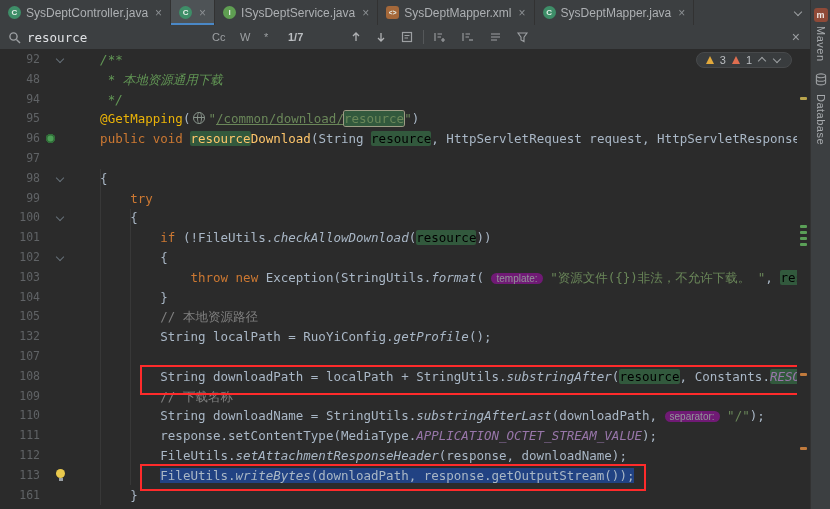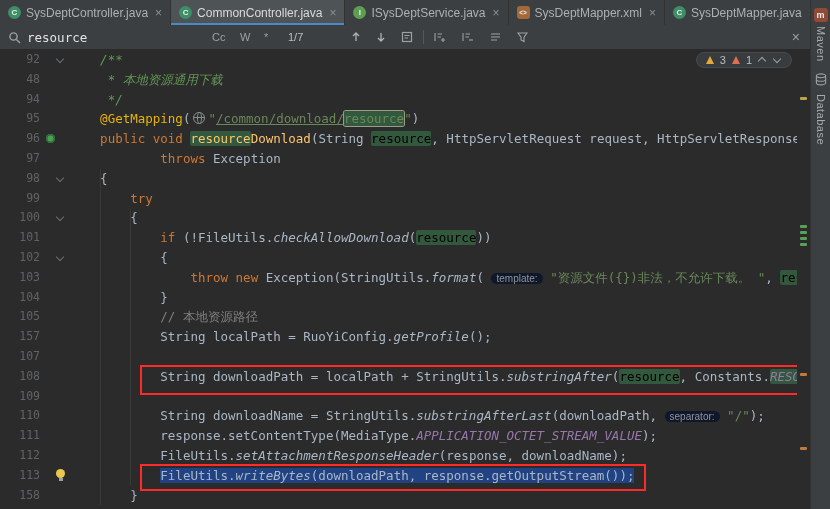--- a/index.html
+++ b/index.html
@@ -43,21 +43,21 @@
   .gut{position:absolute;left:0;top:0;width:40px;text-align:right;color:#606366;font-size:11.5px;}
   .ct{position:absolute;left:70px;top:0;white-space:pre;}
   .d{color:#a9b7c6}.k{color:#cc7832}.s{color:#6a8759}
   .jc{color:#629755;font-style:italic}.lc{color:#808080}
   .an{color:#eab308}.md{color:#ffc66b}
   .sm{color:#a9b7c6;font-style:italic}.cf{color:#9876aa;font-style:italic}
   .und{text-decoration:underline}
   .hl{background:#32593d;border-radius:2px}
   .hlc{background:#32593d;box-shadow:0 0 0 1px #9c9c84;border-radius:2px}
   .sel{background:#214283}
-  .hint{background:#0f172a;color:#929599;border-radius:7px;padding:0 5px;
+  .hint{background:#701a75;color:#929599;border-radius:7px;padding:0 5px;
         font-family:"Liberation Sans",sans-serif;font-size:10px;}
   .url-icon{display:inline-block;position:relative;width:10px;height:10px;margin:0 3px;
             border:1px solid #87938a;border-radius:50%;vertical-align:-1px;}
   .url-icon::before{content:"";position:absolute;left:0;right:0;top:4px;border-top:1px solid #87938a;}
   .url-icon::after{content:"";position:absolute;top:-1px;bottom:-1px;left:3px;width:3px;
                    border:1px solid #87938a;border-radius:50%;border-top:none;border-bottom:none;}
   .fold{position:absolute;left:55px;top:5px;width:10px;height:10px;}
   .fold::before{content:"";position:absolute;left:2px;top:1px;width:5px;height:5px;
                 border-right:1.6px solid #667078;border-bottom:1.6px solid #667078;transform:rotate(45deg);}
   .map-icon{position:absolute;left:46px;top:5px;width:9px;height:9px;border-radius:50%;
@@ -98,21 +98,20 @@
 
   <div class="tabbar">
     <div class="tabs" id="tabs">
         <div class="tab">
           <span class="ficon class">C</span>
           <span>SysDeptController.java</span>
           <span class="tclose">×</span>
         </div>
         <div class="tab active">
           <span class="ficon class">C</span>
-          <span>CommonController.java</span>
           <span class="tclose">×</span>
         </div>
         <div class="tab">
           <span class="ficon interface">I</span>
           <span>ISysDeptService.java</span>
           <span class="tclose">×</span>
         </div>
         <div class="tab">
           <span class="ficon xml">&lt;&gt;</span>
           <span>SysDeptMapper.xml</span>
@@ -134,21 +133,21 @@
     <span style="left:8px;">
       <svg width="13" height="13">
           <circle cx="5.5" cy="5.5" r="3.6" fill="none" stroke="#9da0a3" stroke-width="1.4"></circle>
           <line x1="8.4" y1="8.4" x2="12" y2="12" stroke="#9da0a3" stroke-width="1.4"></line>
         </svg>
     </span>
     <span class="query" style="left:27px;">resource</span>
     <span class="opt" style="left:212px;">Cc</span>
     <span class="opt" style="left:240px;">W</span>
     <span class="opt" style="left:264px;">*</span>
-    <span class="count" style="left:288px;">1/7</span>
+    <span class="count" style="left:288px;font-weight:bold;">1/7</span>
     <span style="left:350px;">
       <svg width="12" height="12">
           <path d="M6 10 L6 2 M3 5 L6 2 L9 5" fill="none" stroke="#afb1b3" stroke-width="1.3"></path>
         </svg>
     </span>
     <span style="left:375px;">
       <svg width="12" height="12">
           <path d="M6 2 L6 10 M3 7 L6 10 L9 7" fill="none" stroke="#afb1b3" stroke-width="1.3"></path>
         </svg>
     </span>
@@ -207,21 +206,20 @@
           <span class="gut">95</span>
           <span class="ct"><span class="d">    </span><span class="an">@GetMapping</span><span class="d">(</span><span class="url-icon"></span><span class="s">"</span><span class="s und">/common/download/</span><span class="s hlc">resource</span><span class="s">"</span><span class="d">)</span></span>
         </div>
         <div class="line">
           <span class="gut">96</span>
           <span class="map-icon"></span>
           <span class="ct"><span class="d">    </span><span class="k">public </span><span class="k">void </span><span class="md hl">resource</span><span class="md">Download</span><span class="d">(String </span><span class="hl">resource</span><span class="d">, HttpServletRequest request, HttpServletResponse response)</span></span>
         </div>
         <div class="line">
           <span class="gut">97</span>
-          <span class="ct"><span class="d">            </span><span class="k">throws </span><span class="d">Exception</span></span>
         </div>
         <div class="line">
           <span class="gut">98</span>
           <span class="fold"></span>
           <span class="ct"><span class="d">    {</span></span>
         </div>
         <div class="line">
           <span class="gut">99</span>
           <span class="ct"><span class="d">        </span><span class="k">try</span></span>
         </div>
@@ -245,52 +243,53 @@
         </div>
         <div class="line">
           <span class="gut">104</span>
           <span class="ct"><span class="d">            }</span></span>
         </div>
         <div class="line">
           <span class="gut">105</span>
           <span class="ct"><span class="d">            </span><span class="lc">// 本地资源路径</span></span>
         </div>
         <div class="line">
-          <span class="gut">157</span>
+          <span class="gut">132</span>
           <span class="ct"><span class="d">            </span><span class="d">String localPath = RuoYiConfig.</span><span class="sm">getProfile</span><span class="d">();</span></span>
         </div>
         <div class="line">
           <span class="gut">107</span>
         </div>
         <div class="line">
           <span class="gut">108</span>
           <span class="ct"><span class="d">            </span><span class="d">String downloadPath = localPath + StringUtils.</span><span class="sm">substringAfter</span><span class="d">(</span><span class="hl">resource</span><span class="d">, Constants.</span><span class="cf hl">RESOURCE</span></span>
         </div>
         <div class="line">
           <span class="gut">109</span>
+          <span class="ct"><span class="d">            </span><span class="lc">// 下载名称</span></span>
         </div>
         <div class="line">
           <span class="gut">110</span>
           <span class="ct"><span class="d">            </span><span class="d">String downloadName = StringUtils.</span><span class="sm">substringAfterLast</span><span class="d">(downloadPath, </span><span class="hint">separator:</span><span class="d"> </span><span class="s">"/"</span><span class="d">);</span></span>
         </div>
         <div class="line">
           <span class="gut">111</span>
           <span class="ct"><span class="d">            </span><span class="d">response.setContentType(MediaType.</span><span class="cf">APPLICATION_OCTET_STREAM_VALUE</span><span class="d">);</span></span>
         </div>
         <div class="line">
           <span class="gut">112</span>
           <span class="ct"><span class="d">            </span><span class="d">FileUtils.</span><span class="sm">setAttachmentResponseHeader</span><span class="d">(response, downloadName);</span></span>
         </div>
         <div class="line">
           <span class="gut">113</span>
           <span class="bulb"></span>
           <span class="ct"><span class="d">            </span><span class="d sel">FileUtils.</span><span class="sm sel">writeBytes</span><span class="d sel">(downloadPath, response.getOutputStream());</span></span>
         </div>
         <div class="line">
-          <span class="gut">158</span>
+          <span class="gut">161</span>
           <span class="ct"><span class="d">        }</span></span>
         </div>
       </div>
     <div id="annotations">
         <div class="ann" style="left: 140px; top: 316px; width: 662px; height: 26px; border-color: rgb(255, 43, 43);"></div>
         <div class="ann" style="left: 140px; top: 415px; width: 502px; height: 23px; border-color: rgb(255, 43, 43);"></div>
       </div>
 
     <div class="inspections">
       <span class="tri"></span>

